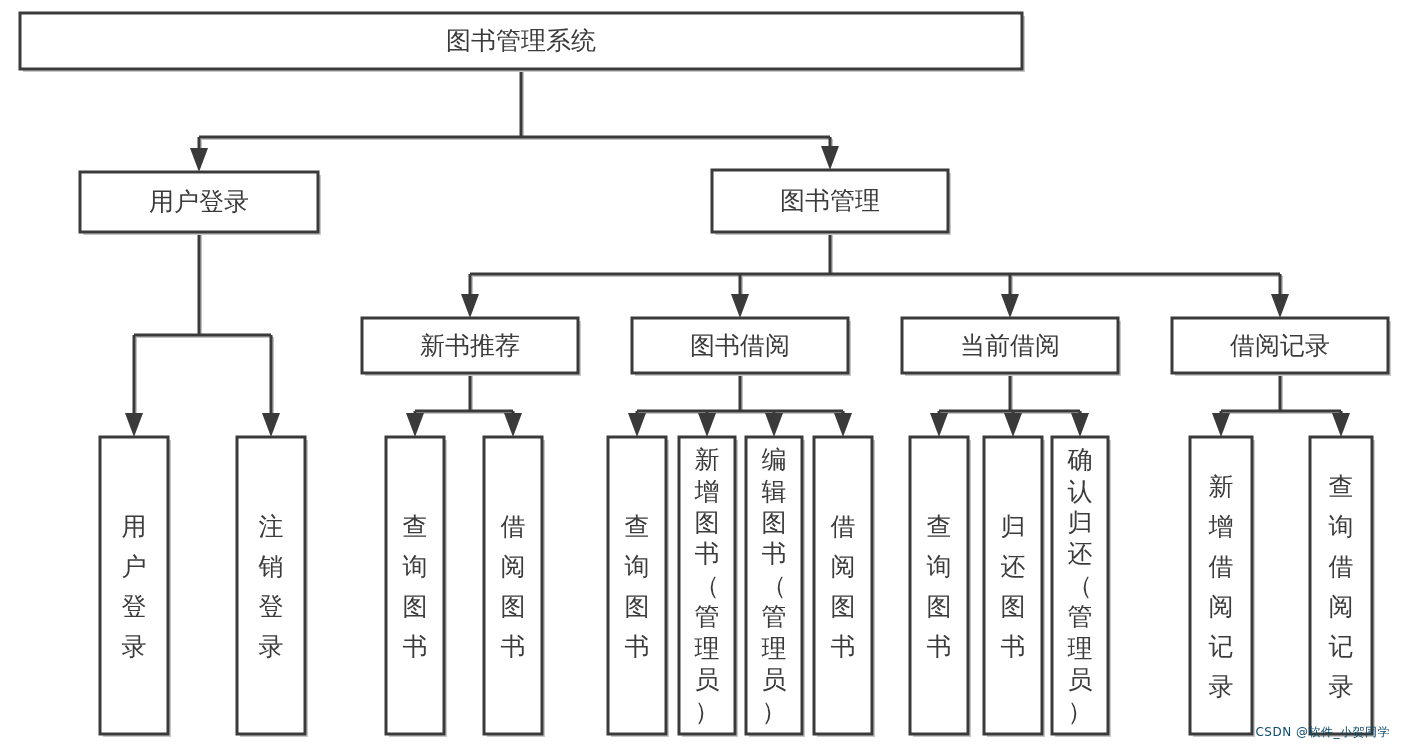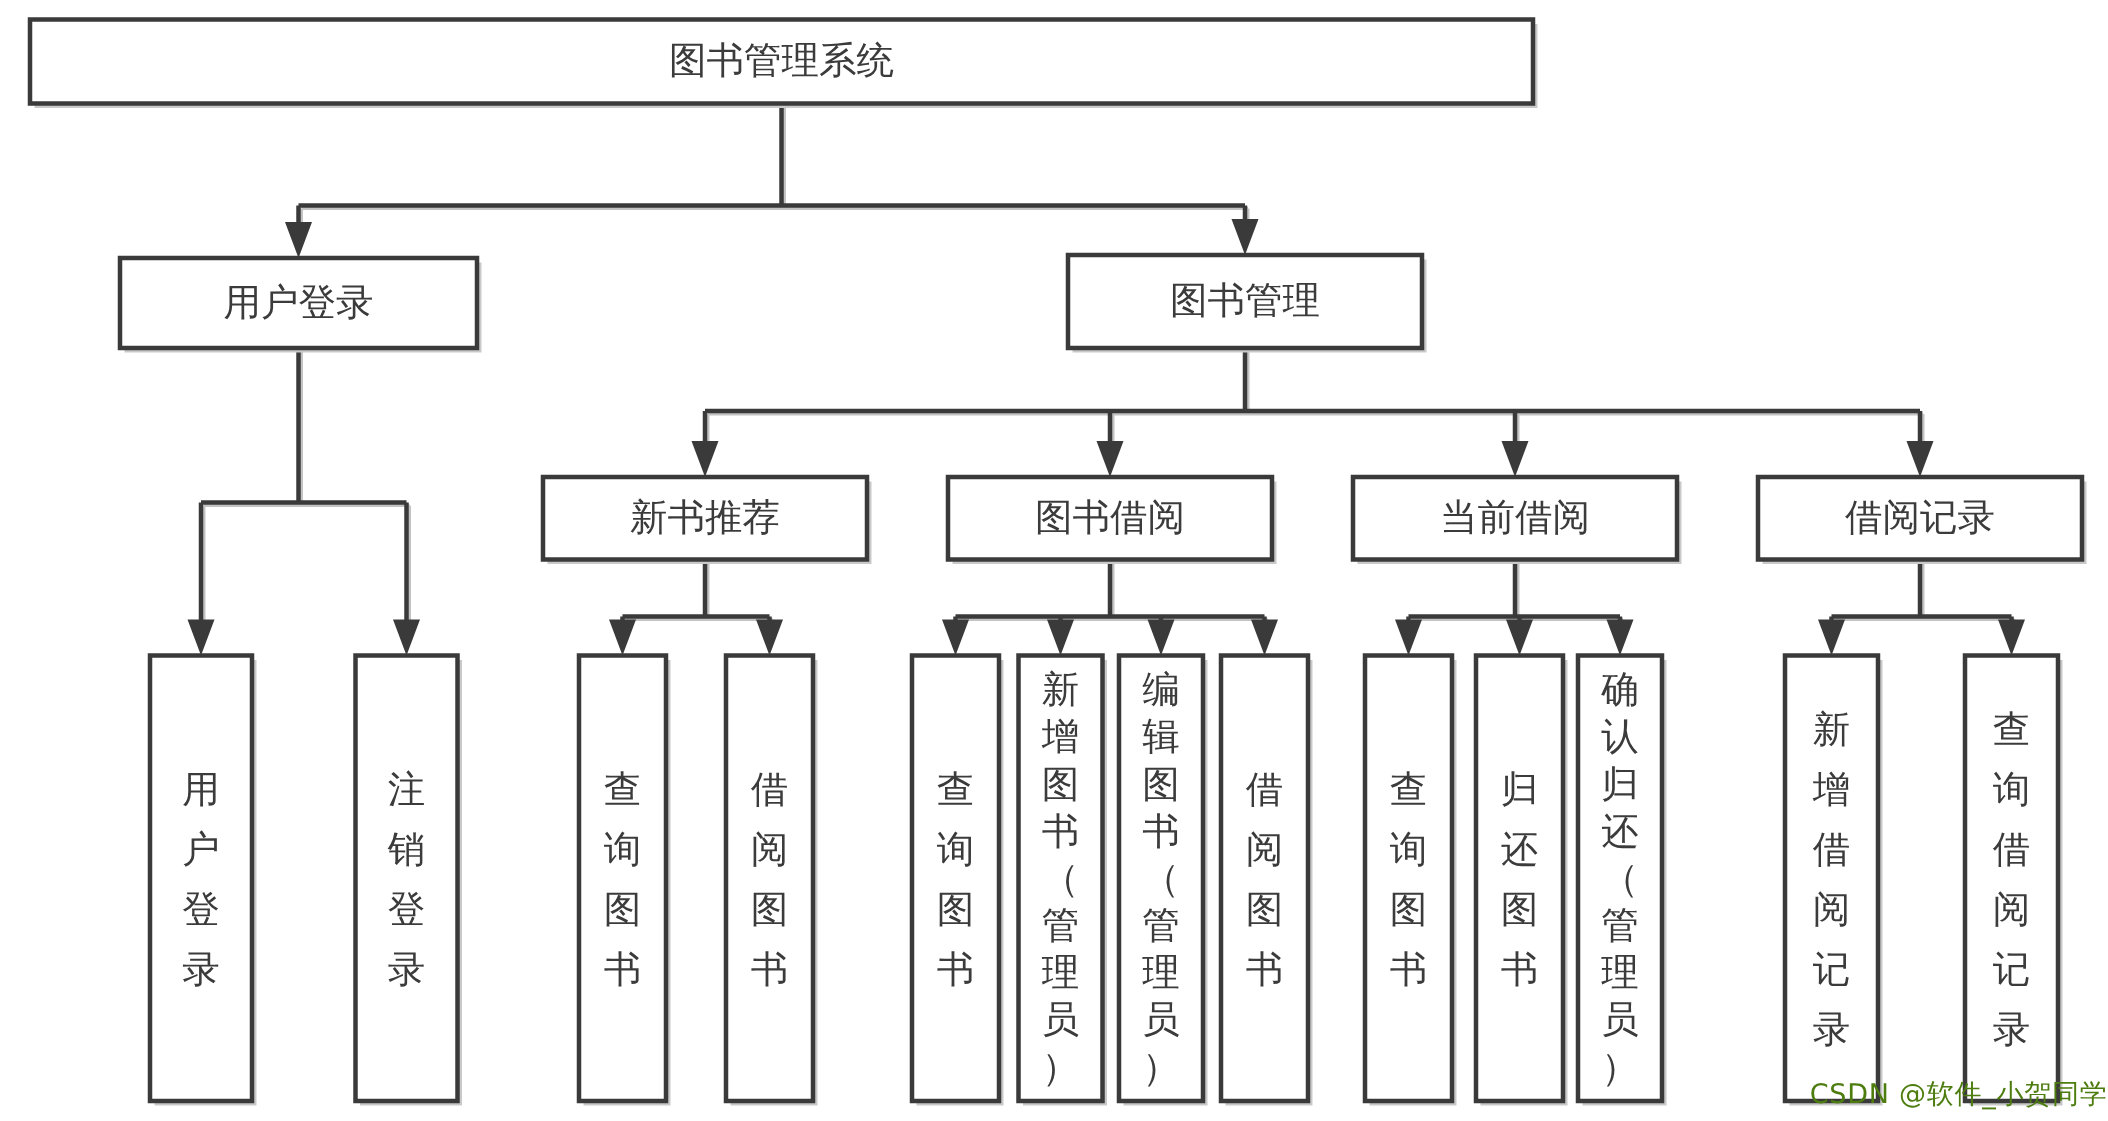--- a/index.html
+++ b/index.html
@@ -59,25 +59,25 @@
     dominant-baseline: middle;
   }
   text.node-label-v {
     fill: #3b3b3b;
     font-family: "DejaVu Sans", "Liberation Sans", sans-serif;
     font-size: 25px;
     text-anchor: middle;
   }
   .watermark {
     position: absolute;
-    right: 0;
+    right: 15px;
     bottom: 6px;
     font-family: "DejaVu Sans", "Liberation Sans", sans-serif;
-    font-size: 18px;
-    color: #4d7c0f;
+    font-size: 12px;
+    color: #0c4a6e;
     letter-spacing: 0.5px;
     white-space: nowrap;
     user-select: none;
   }
 </style>
 </head>
 <body>
 
 <div id="diagram-root">
   <svg class="flow" viewBox="0 0 1405 747" xmlns="http://www.w3.org/2000/svg">

